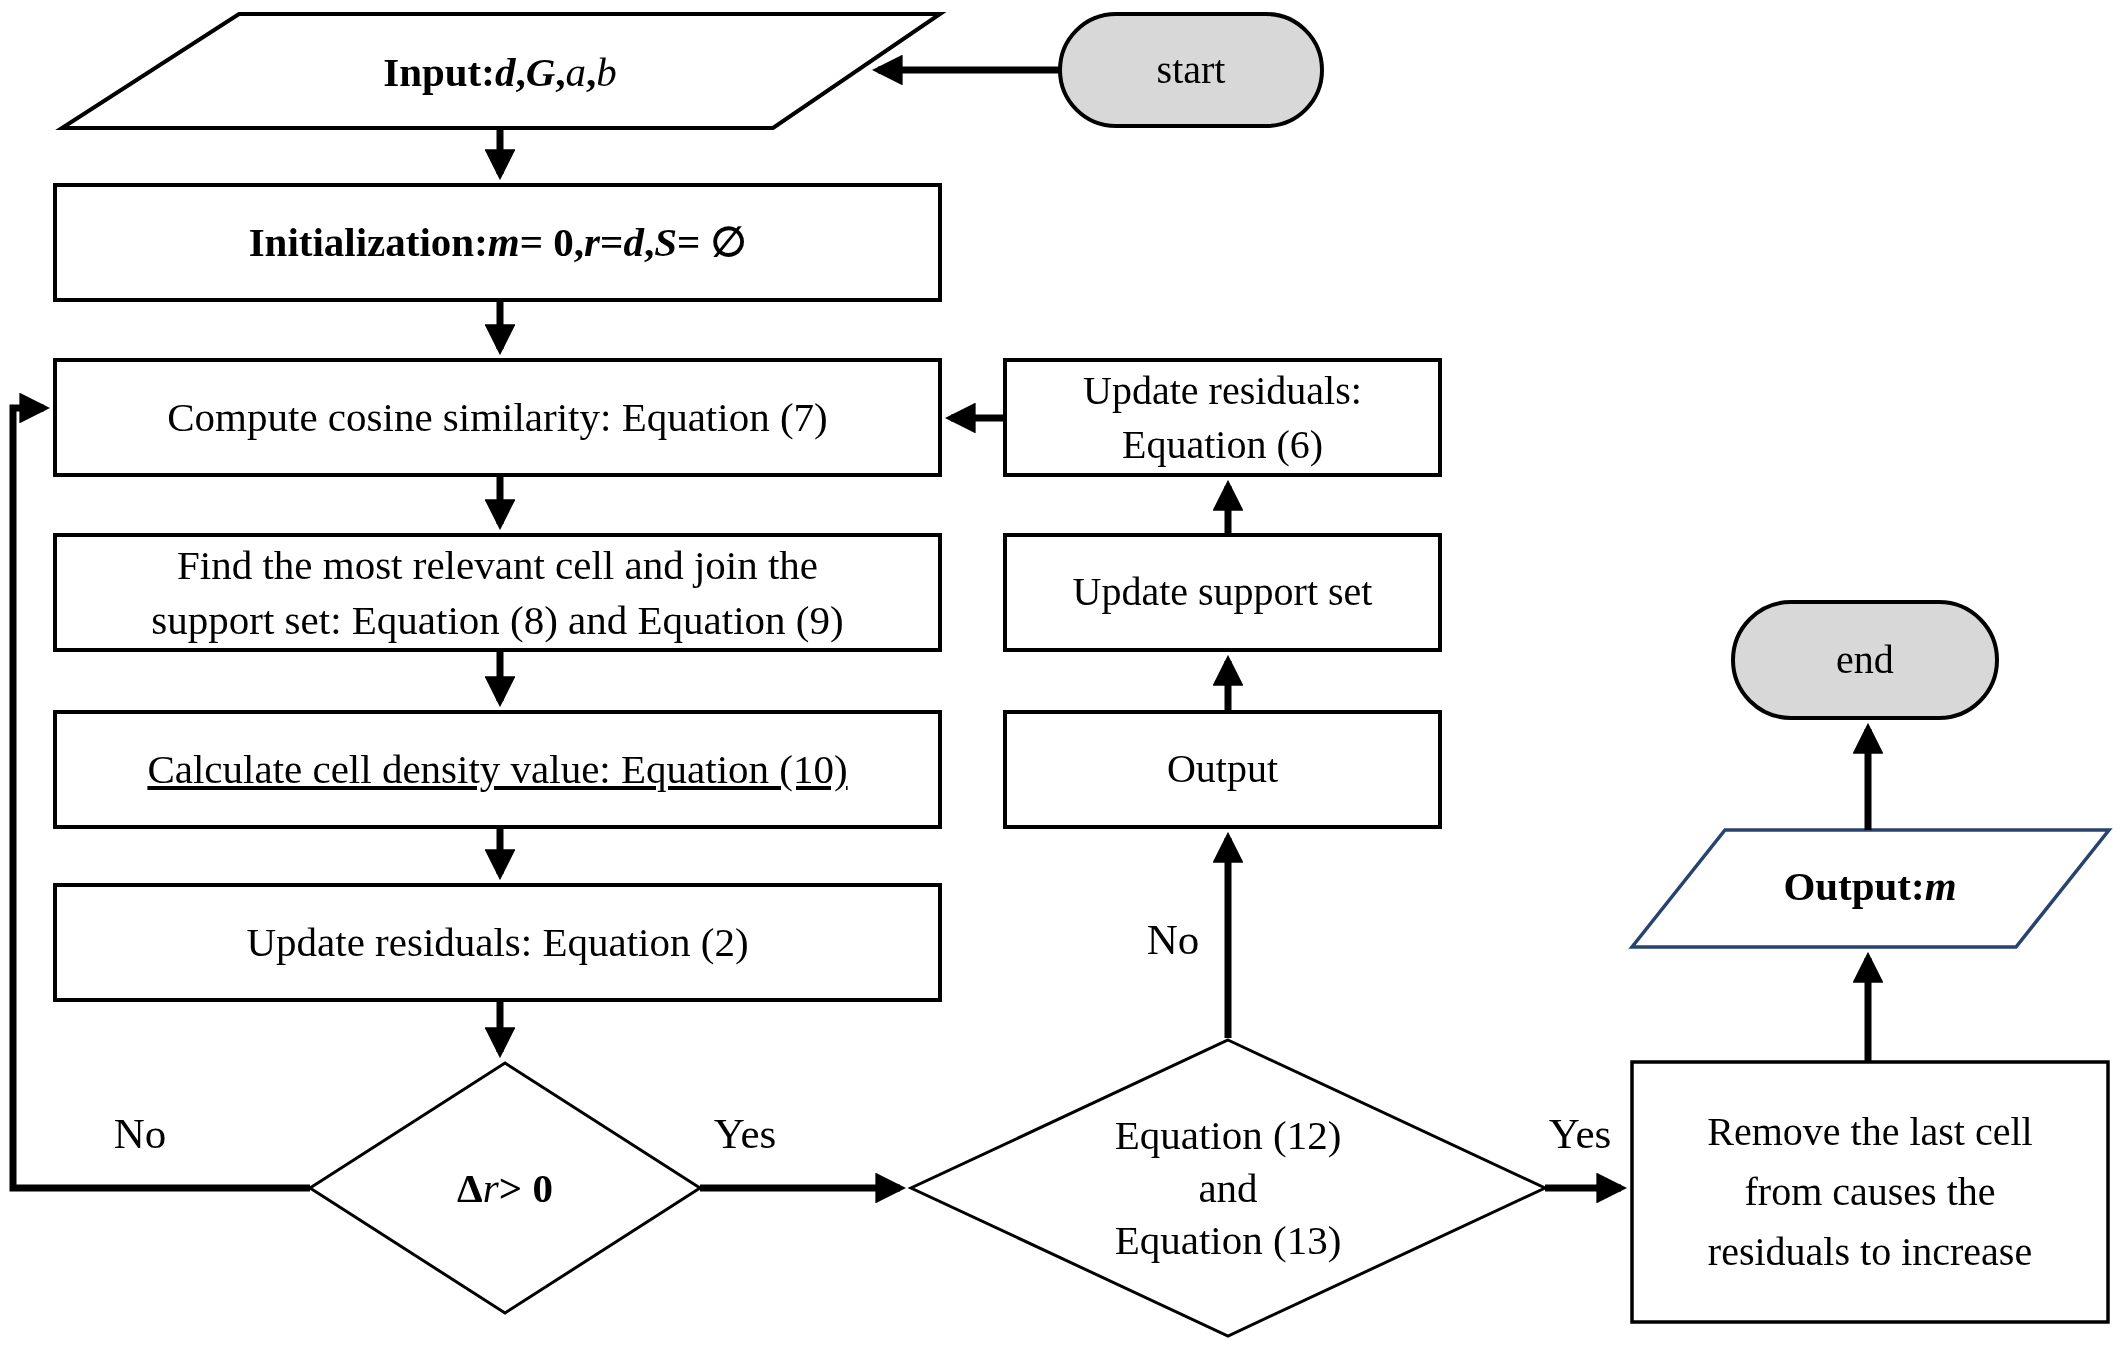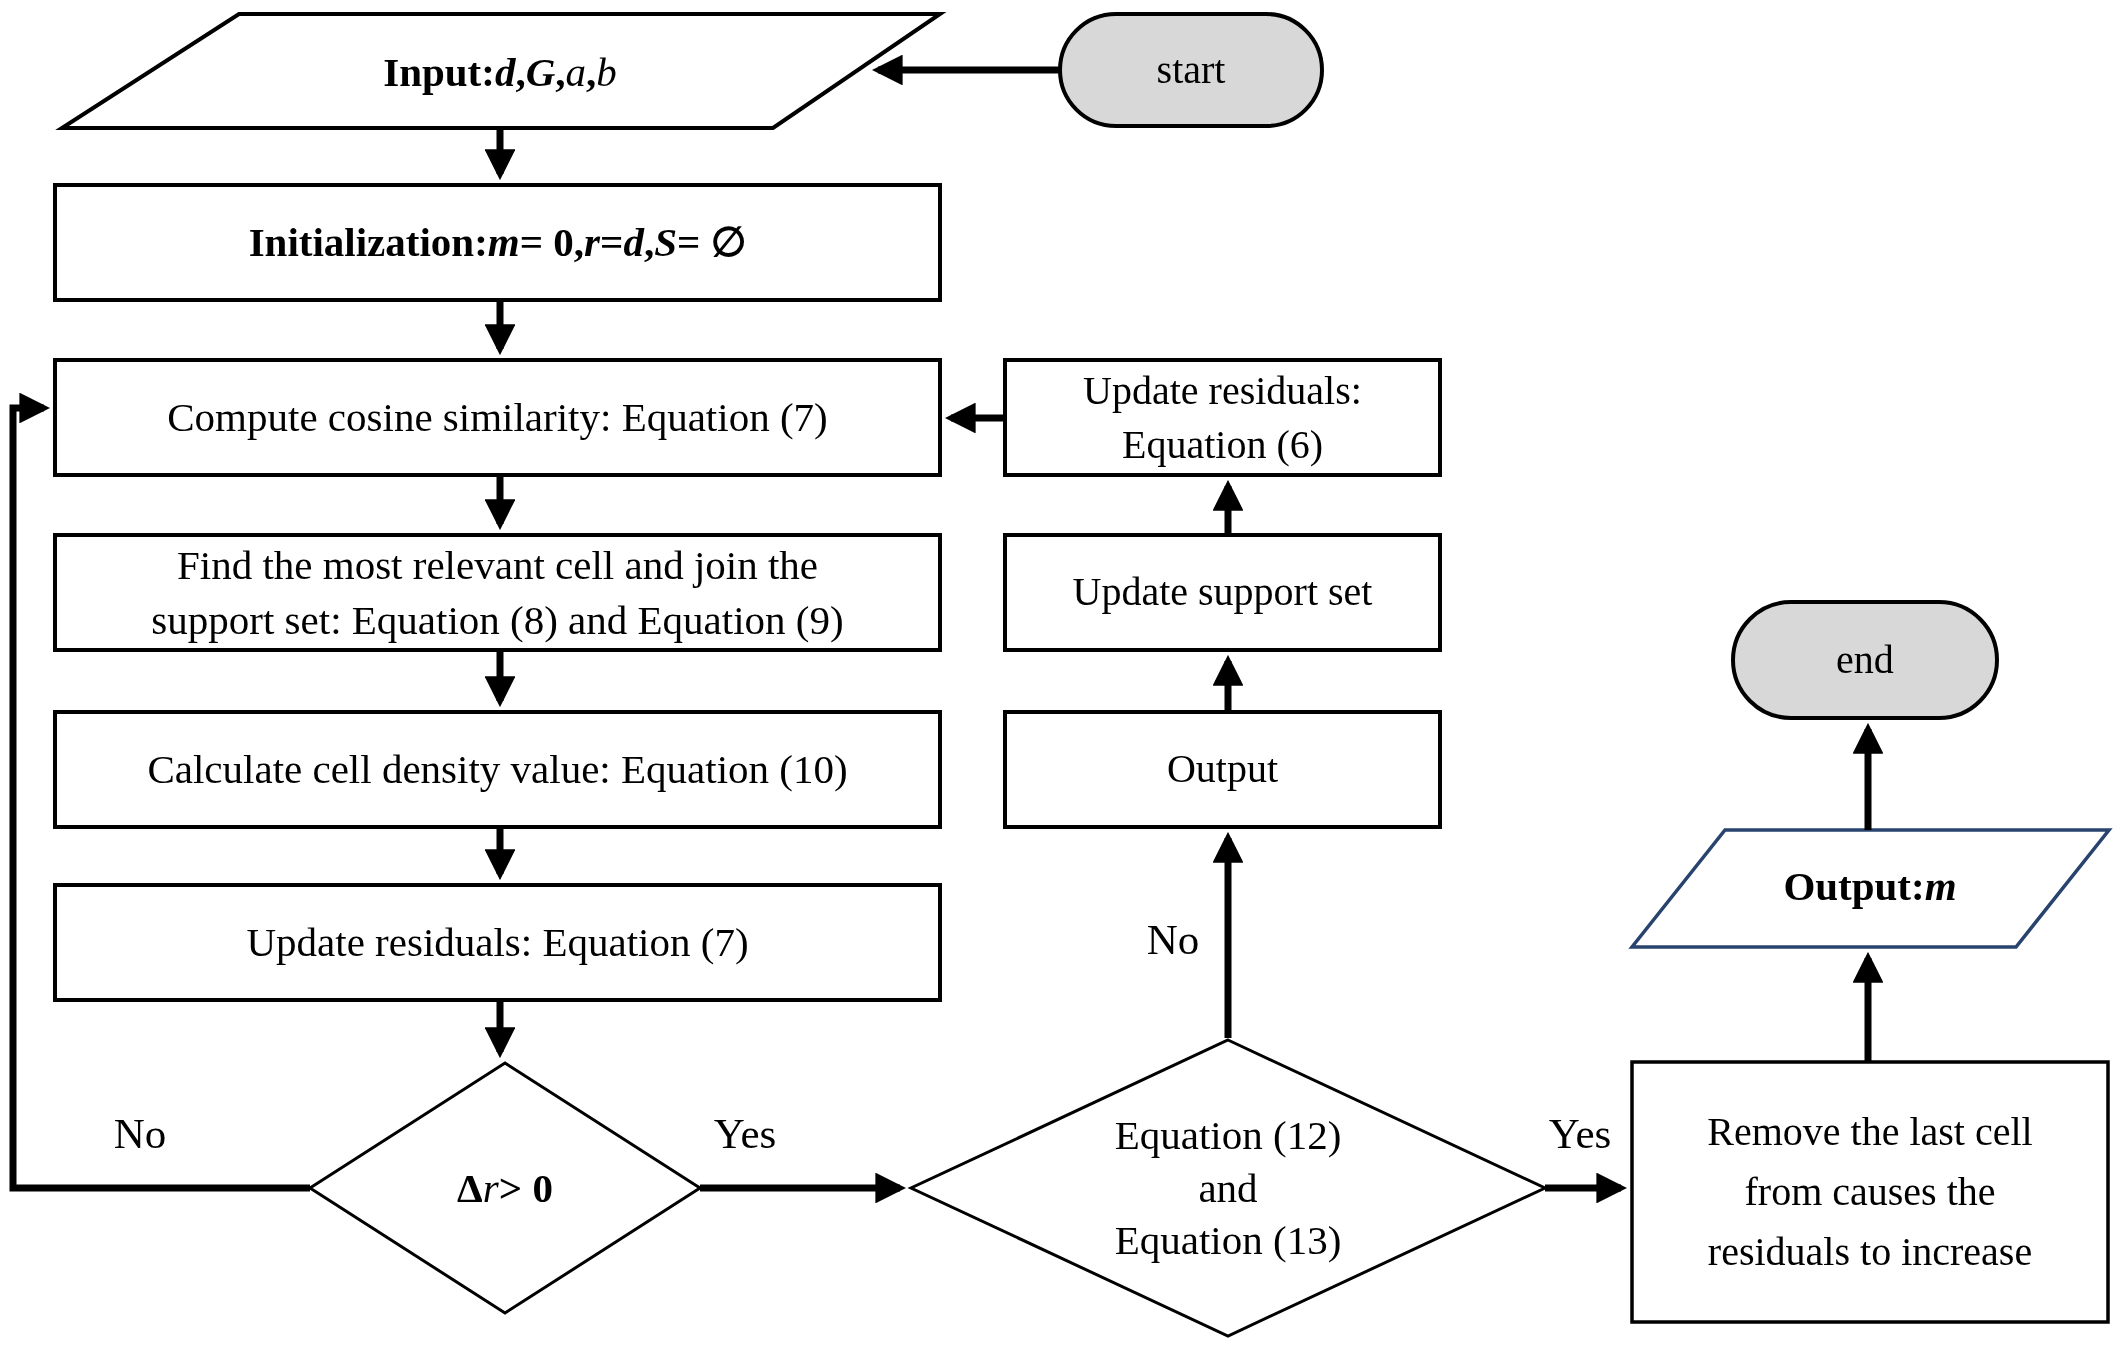--- a/index.html
+++ b/index.html
@@ -97,23 +97,23 @@
       <span class="pt-plain"> = ∅</span>
     </div>
 
   <div class="lbl" style="left:65px;top:360px;width:865px;height:115px;">Compute cosine similarity: Equation (7)</div>
 
   <div class="lbl stack" style="left:65px;top:535px;width:865px;height:115px;">
     <span class="ln">Find the most relevant cell and join the</span>
     <span class="ln">support set: Equation (8) and Equation (9)</span>
   </div>
 
-  <div class="lbl" style="left:65px;top:712px;width:865px;height:115px;">Calculate cell density value: Equation (10)</div>
+  <div class="lbl" style="left:65px;top:712px;width:865px;height:115px;text-decoration:underline;">Calculate cell density value: Equation (10)</div>
 
-  <div class="lbl" style="left:65px;top:885px;width:865px;height:115px;">Update residuals: Equation (7)</div>
+  <div class="lbl" style="left:65px;top:885px;width:865px;height:115px;">Update residuals: Equation (2)</div>
 
   <div class="lbl stack" style="left:1005px;top:360px;width:435px;height:115px;font-size:40px;line-height:1.35;">
     <span class="ln">Update residuals:</span>
     <span class="ln">Equation (6)</span>
   </div>
 
   <div class="lbl" style="left:1005px;top:535px;width:435px;height:115px;font-size:40px;">Update support set</div>
 
   <div class="lbl" style="left:1005px;top:712px;width:435px;height:115px;font-size:40px;">Output</div>
 

